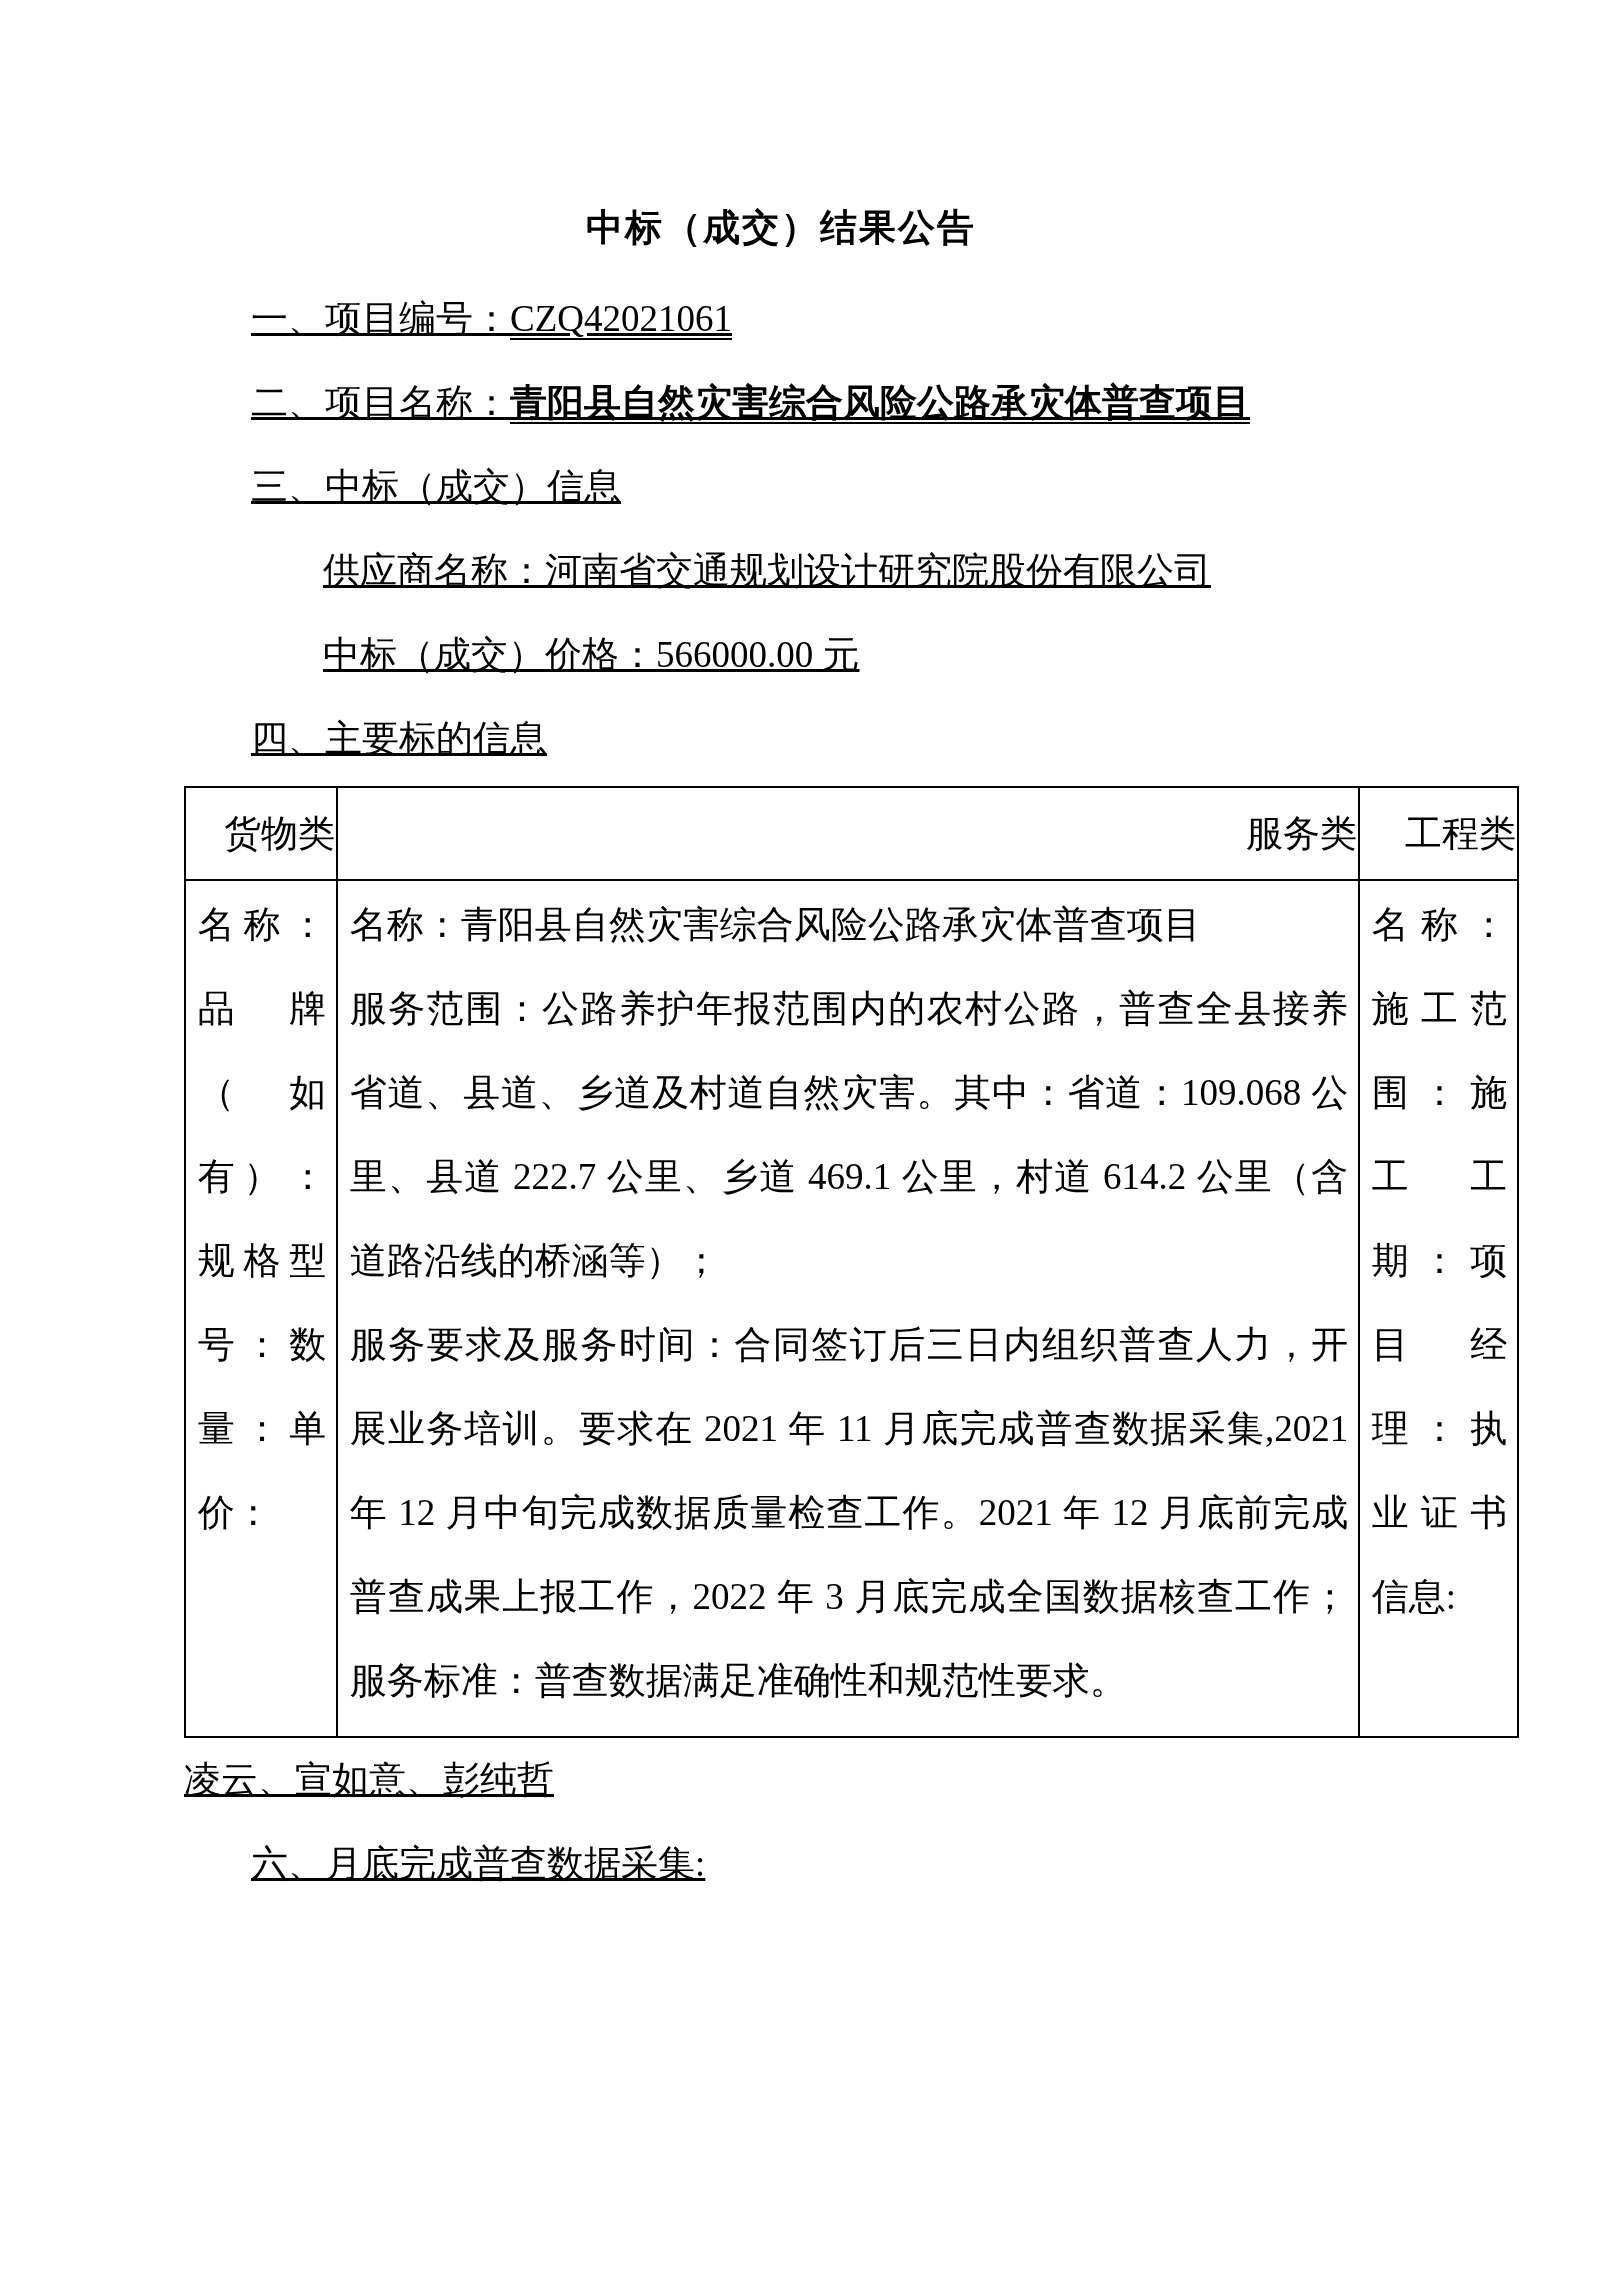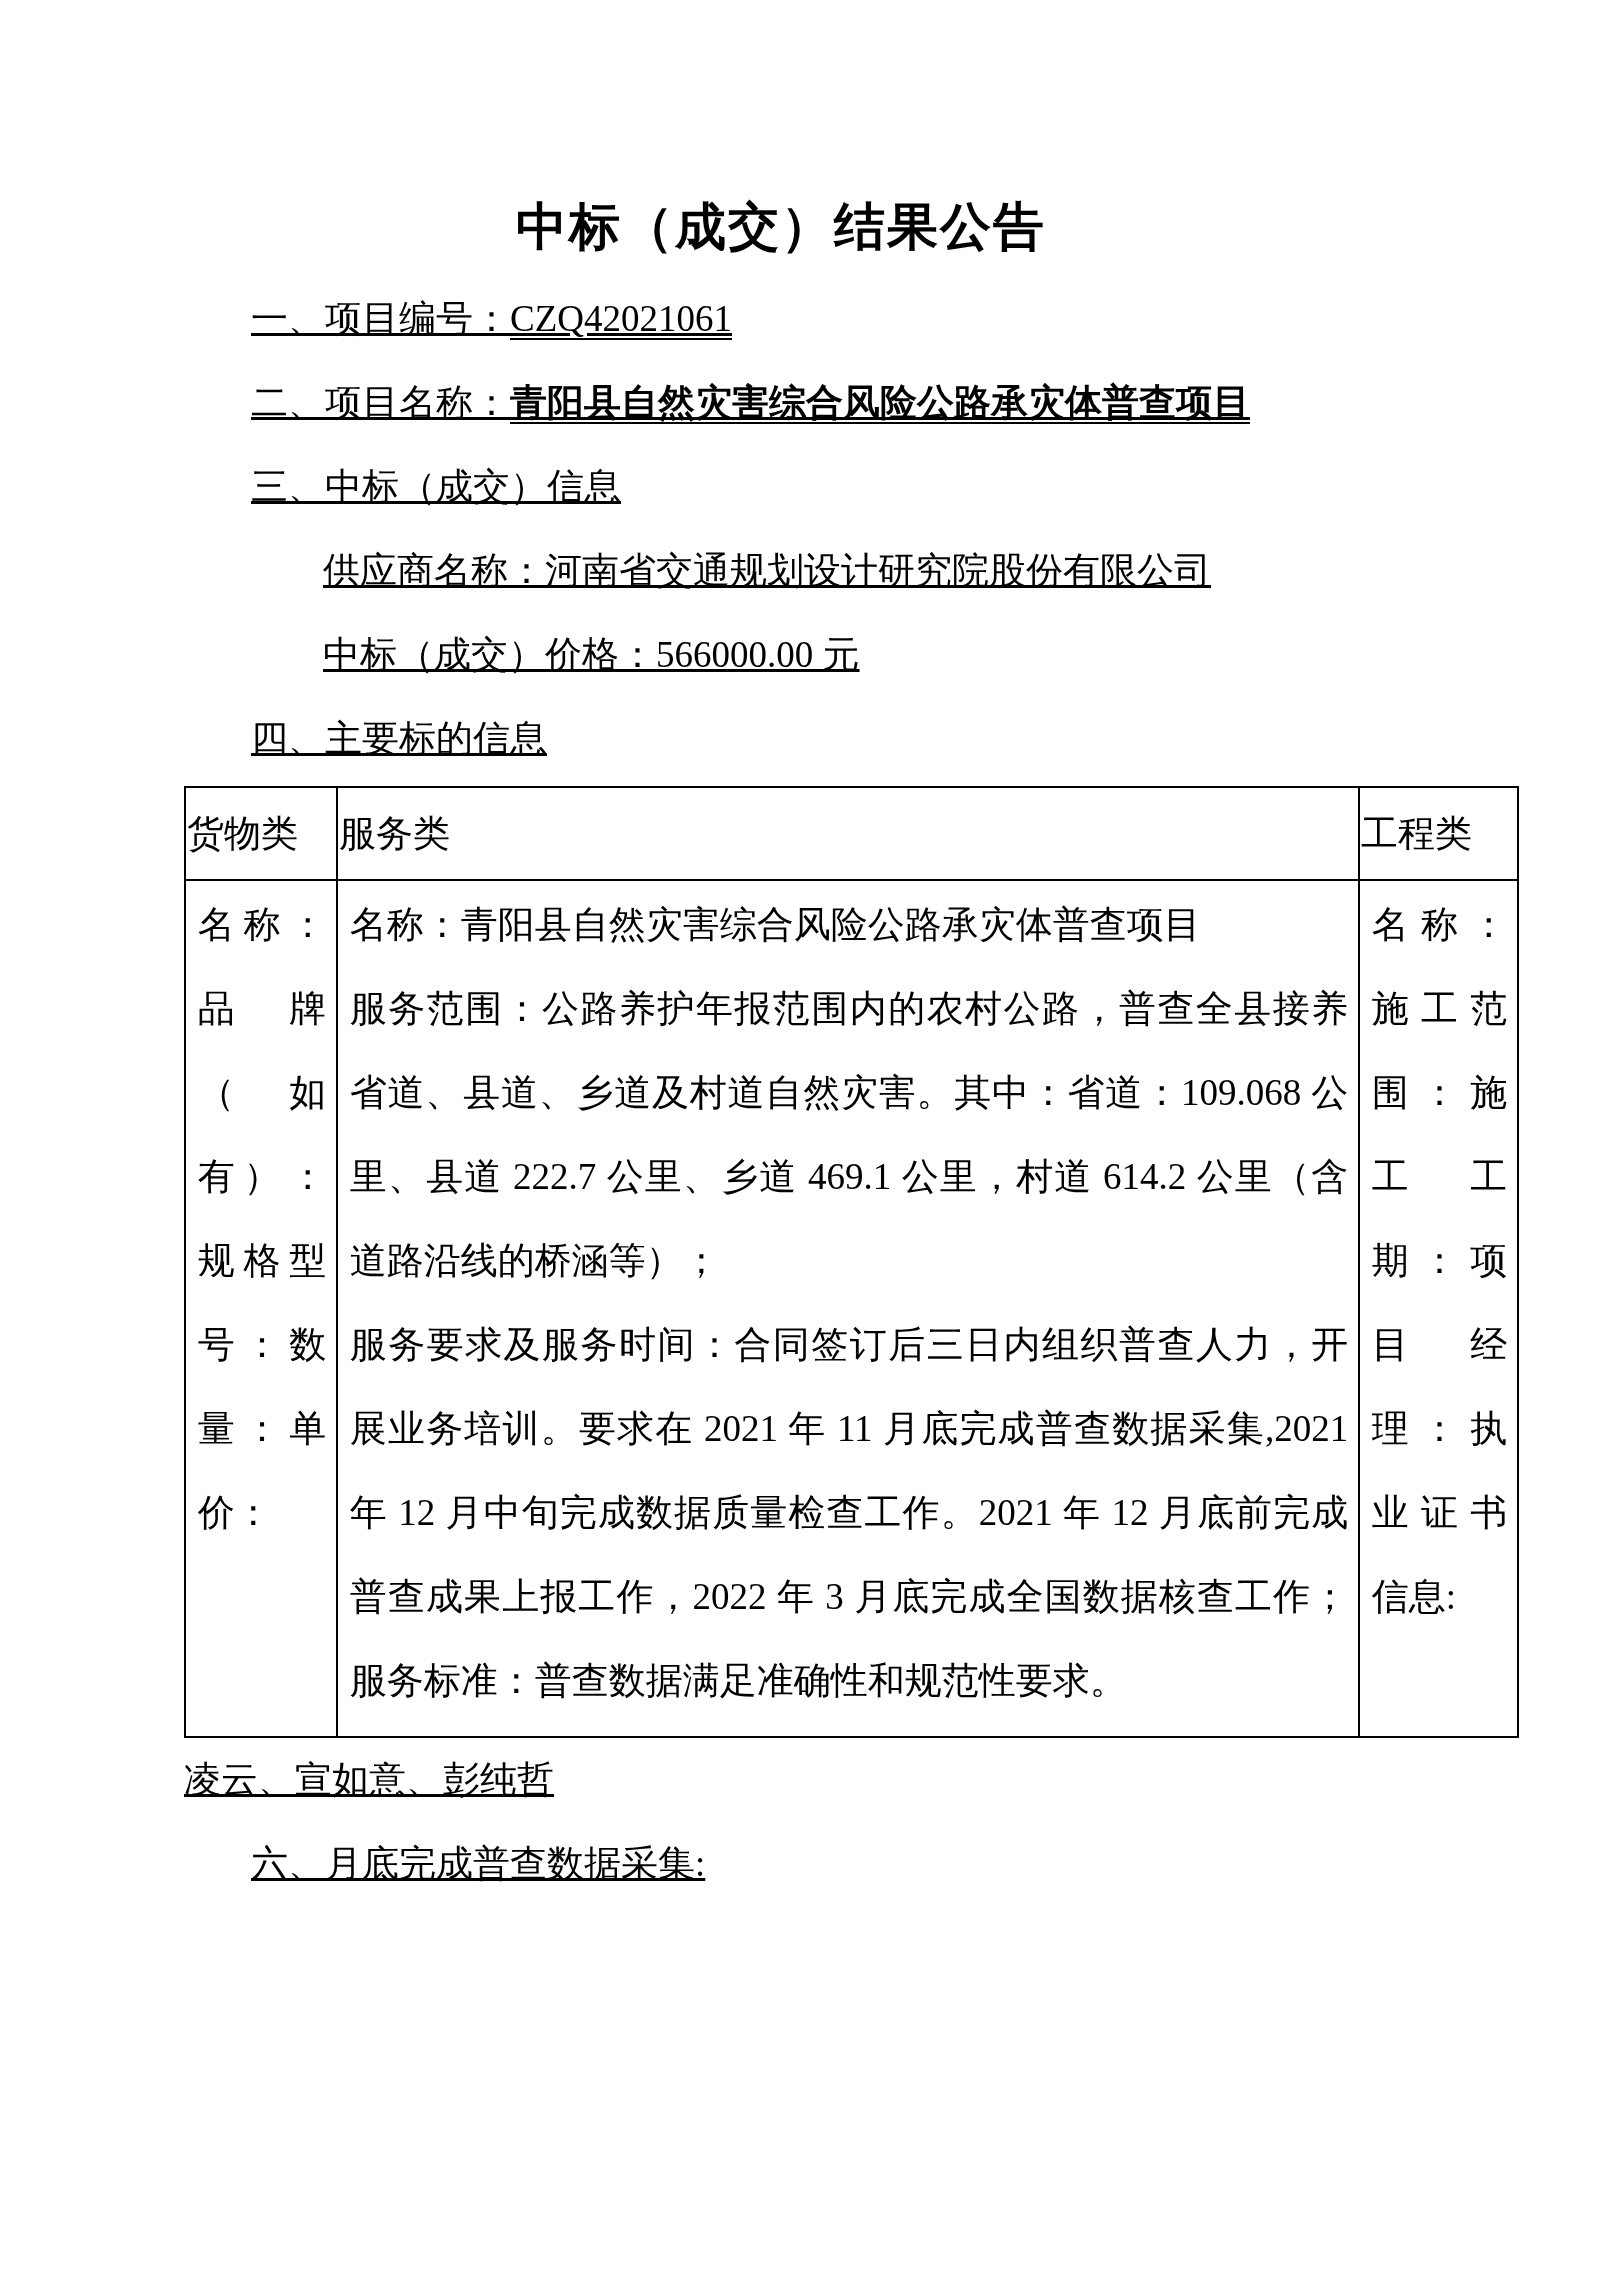--- a/index.html
+++ b/index.html
@@ -11,21 +11,21 @@
     color:#000;
     font-family:"Liberation Serif","DejaVu Serif",serif;
     overflow:hidden;
   }
   .content{
     padding:196px 102px 0 184px; 
   }
   .doc-title{
     margin:0 141px 17.6px 0;
     text-align:center;
-    font-size:51px;
+    font-size:37px;
     line-height:63px;
     font-weight:bold;
     letter-spacing:2px;
   }
   .para{
     margin:0;
     font-size:37px;
     line-height:84px;
     white-space:nowrap;
     text-decoration:underline;
@@ -43,21 +43,21 @@
     font-size:37px;
   }
   table.bid col.c1{width:152px;}
   table.bid col.c3{width:159px;}
   table.bid th, table.bid td{
     border:2px solid #000;
     font-weight:normal;
   }
   tr.head-row th{
     height:89px;
-    text-align:left;
+    text-align:right;
     vertical-align:middle;
     font-size:37px;
   }
   tr.body-row td{
     height:853px;
     vertical-align:top;
     text-align:justify;
     text-justify:inter-character;
     line-height:84px;
     padding:2px 9.8px 0 11.8px;

